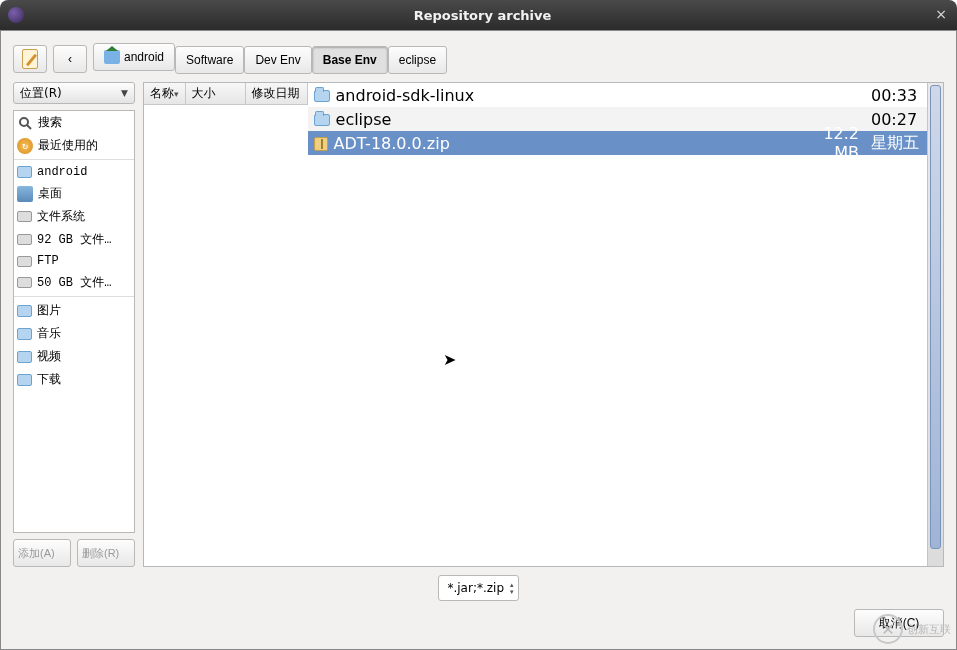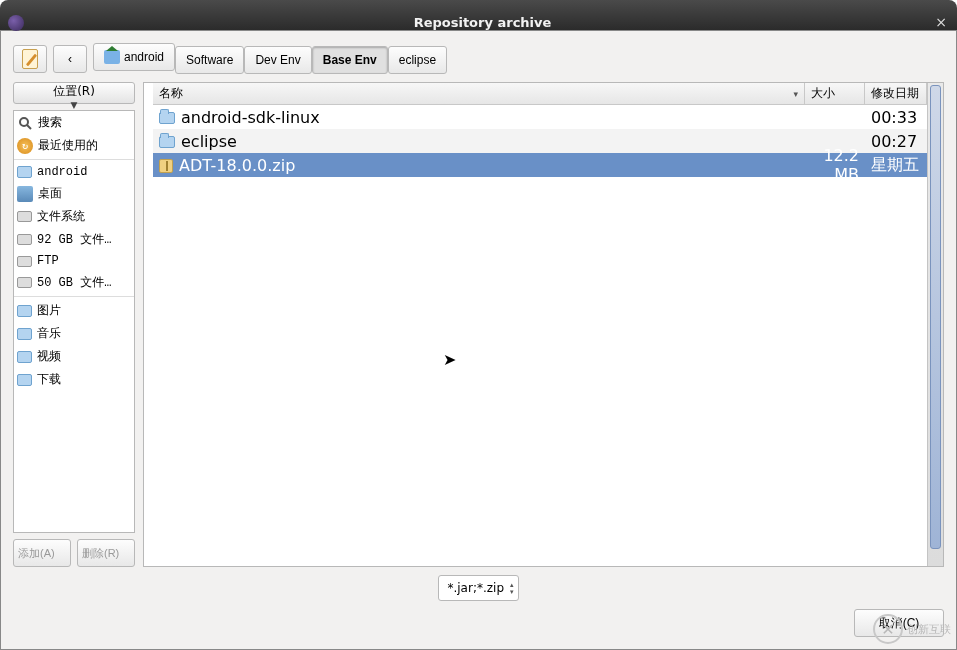--- a/index.html
+++ b/index.html
@@ -11,21 +11,21 @@
   height: 650px;
   overflow: hidden;
   position: relative;
 }
 .window { width: 957px; height: 650px; display: flex; flex-direction: column; }
 .titlebar {
   height: 26px;
   background: linear-gradient(#4a4a4a, #2b2b2b);
   border-radius: 8px 8px 0 0;
   display: flex;
-  align-items: flex-start;
+  align-items: center;
   padding: 15px 8px;
   color: #f2f2f2;
   position: relative;
 }
 .titlebar .app-icon {
   width: 16px; height: 16px; border-radius: 50%;
   background: radial-gradient(circle at 35% 35%, #7a5faa, #3a2a5a);
   margin-right: 8px;
 }
 .titlebar .title { flex: 1; text-align: center; font-weight: bold; font-size: 13px; }
@@ -93,21 +93,21 @@
   width: 14px; height: 14px; display: inline-block;
   background: #f0d080; border: 1px solid #c0a050; border-radius: 2px; position: relative; top: 1px;
 }
 .zip-small::after { content: ""; position: absolute; left: 6px; top: 1px; width: 2px; height: 10px; background: #a08030; }
 
 .main-row { display: flex; gap: 8px; flex: 1; min-height: 0; }
 .sidebar { width: 122px; display: flex; flex-direction: column; gap: 6px; }
 .places-header {
   border: 1px solid #b8b8b8; background: linear-gradient(#fdfdfd,#e4e4e4);
   border-radius: 3px; height: 22px; display: flex; align-items: center;
-  padding: 0 6px; font-size: 12px; justify-content: space-between; flex-direction: column;
+  padding: 0 6px; font-size: 12px; justify-content: space-between;
 }
 .places-header .chev { font-size: 9px; color: #444; }
 .places-list {
   flex: 1; border: 1px solid #b8b8b8; background: #fff; overflow: auto;
 }
 .places-list .sep { border-top: 1px solid #ddd; margin: 2px 0; }
 .place-item {
   display: flex; align-items: center; gap: 5px; padding: 3px 3px; cursor: pointer;
   white-space: nowrap; overflow: hidden; text-overflow: ellipsis; font-family: Liberation Mono, monospace;
 }
@@ -264,21 +264,21 @@
               <span>下载</span>
             </div>
           </div>
         <div class="sidebar-buttons">
           <button class="tb-btn">添加(A)</button>
           <button class="tb-btn">删除(R)</button>
         </div>
       </div>
 
       <div class="filearea" style="display:flex; flex-direction:row;">
-        <div style="flex:1; display:flex; flex-direction:column; min-width:0;padding-left:9px;">
+        <div style="flex:1; display:flex; flex-direction:row; min-width:0;">
           <div class="file-header">
             <div class="col col-name">
               <span>名称</span>
               <span class="sort-ind">▾</span>
             </div>
             <div class="col col-size">
               <span>大小</span>
             </div>
             <div class="col col-date">
               <span>修改日期</span>

